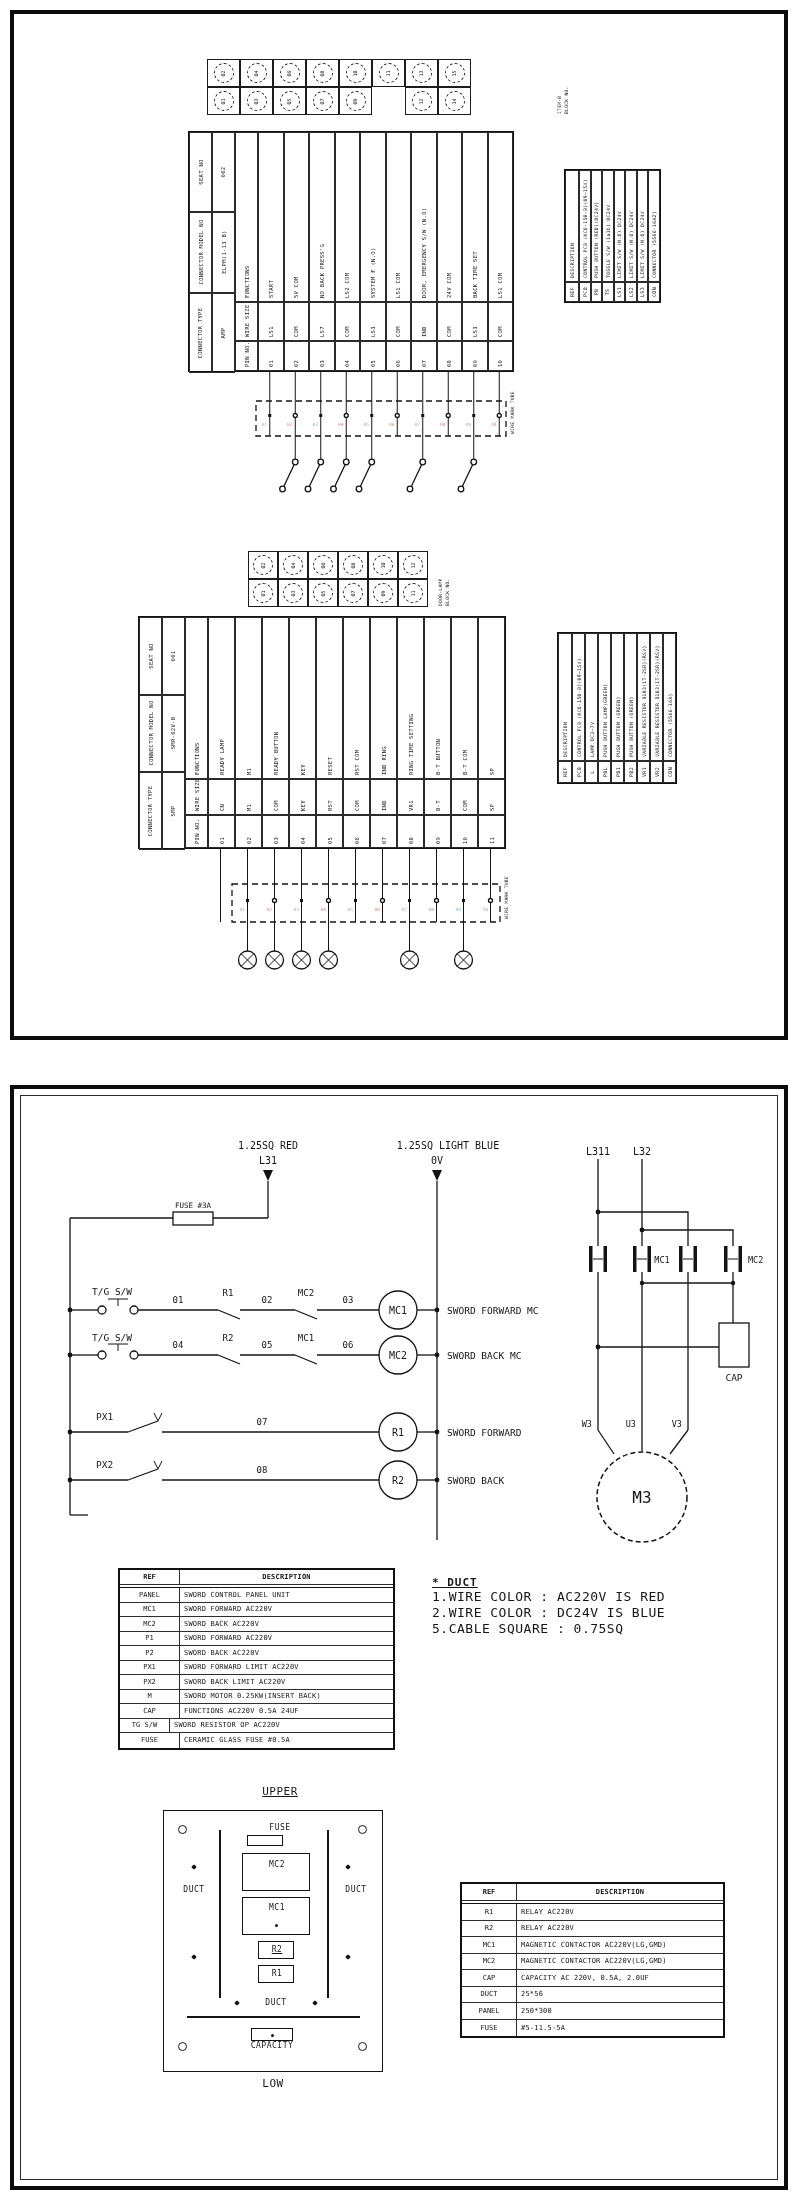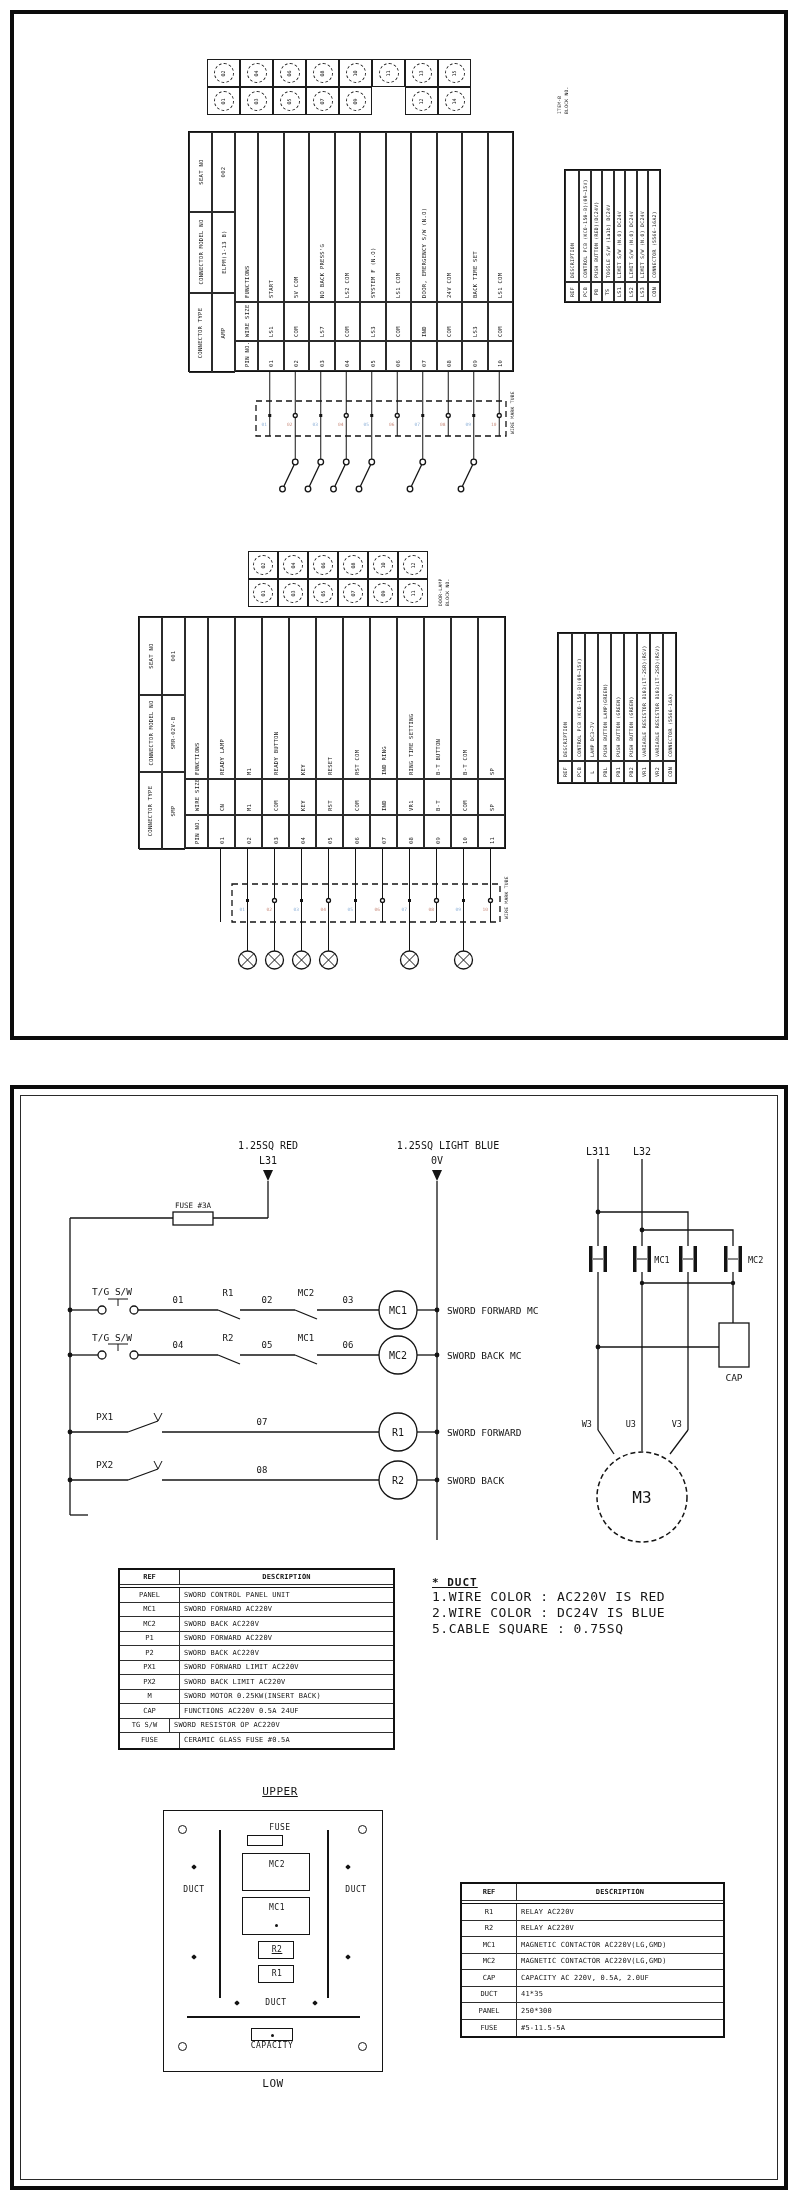--- a/index.html
+++ b/index.html
@@ -1225,21 +1225,21 @@
           <div class="pt-desc">MAGNETIC CONTACTOR AC220V(LG,GMD)</div>
         </div>
 
         <div class="pt-row" style="height:16.5px">
           <div class="pt-ref" style="width:55px">CAP</div>
           <div class="pt-desc">CAPACITY AC 220V, 0.5A, 2.0UF</div>
         </div>
 
         <div class="pt-row" style="height:16.5px">
           <div class="pt-ref" style="width:55px">DUCT</div>
-          <div class="pt-desc">41*35</div>
+          <div class="pt-desc">25*56</div>
         </div>
 
         <div class="pt-row" style="height:16.5px">
           <div class="pt-ref" style="width:55px">PANEL</div>
           <div class="pt-desc">250*300</div>
         </div>
 
         <div class="pt-row" style="height:16.5px">
           <div class="pt-ref" style="width:55px">FUSE</div>
           <div class="pt-desc">#5-11.5-5A</div>

